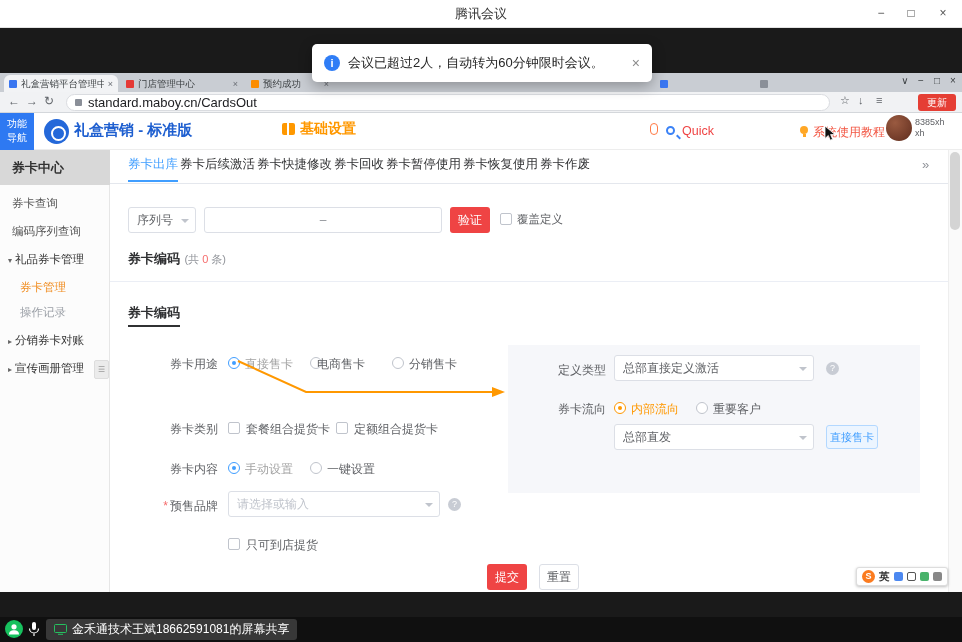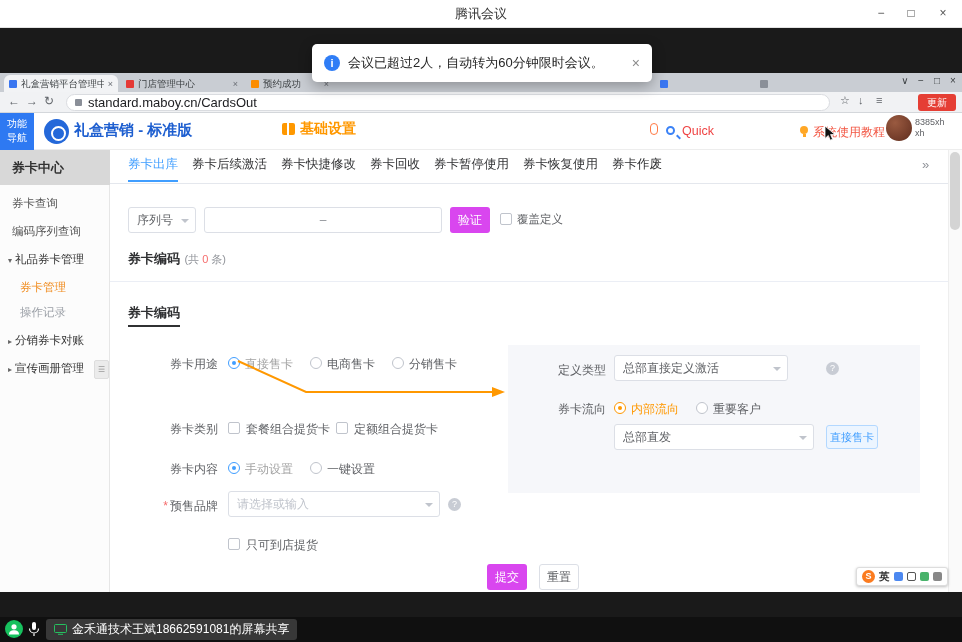--- a/index.html
+++ b/index.html
@@ -50,27 +50,27 @@
 
   
   .sidebar{left:0;top:150px;width:110px;height:442px;background:#fcfcfc;border-right:1px solid #e6e6e6}
   .sbtitle{left:0;top:150px;width:110px;height:35px;background:#d8d8d8;line-height:35px;padding-left:12px;font-size:13px;font-weight:bold;color:#333}
   .sbitem{position:absolute;font-size:11.5px;color:#555}
   .tri{font-size:8px;color:#666;margin-right:3px}
   .handle{left:94px;top:360px;width:15px;height:19px;background:#ebebeb;border:1px solid #ddd;border-radius:2px;text-align:center;line-height:18px;font-size:8px;color:#999}
 
   
   .mainbg{left:110px;top:150px;width:838px;height:442px;background:#fff}
-  .mtabs{left:128px;top:156px;display:flex;gap:14px;font-size:12.5px;color:#303133}
+  .mtabs{left:128px;top:156px;display:flex;gap:2px;font-size:12.5px;color:#303133}
   .mtab.active{color:#409eff;padding-bottom:7px;border-bottom:2px solid #409eff}
   .hline{position:absolute;background:#e4e7ed;height:1px}
   .sel{position:absolute;background:#fff;border:1px solid #dcdfe6;border-radius:3px;font-size:12px;color:#606266;line-height:24px;height:26px;padding:0 18px 0 8px;white-space:nowrap;overflow:hidden}
   .sel .caret{position:absolute;right:6px;top:11px;width:0;height:0;border-left:4px solid transparent;border-right:4px solid transparent;border-top:4px solid #c0c4cc}
   .mininput{position:absolute;border:1px solid #dcdfe6;border-radius:3px;height:26px;font-size:12px;color:#909399;text-align:center;background:#fff;font-family:"Liberation Sans",sans-serif}
-  .btn-primary{position:absolute;background:#d946ef;border:none;color:#fff;border-radius:3px;font-size:12px;}
+  .btn-primary{position:absolute;background:#ef4444;border:none;color:#fff;border-radius:3px;font-size:12px;}
   .btn-plain{position:absolute;background:#fff;border:1px solid #dcdfe6;color:#606266;border-radius:3px;font-size:12px;text-align:center}
   .cb{display:inline-block;width:12px;height:12px;border:1px solid #c0c4cc;border-radius:2px;background:#fff;vertical-align:-2px}
   .radio{position:absolute;width:12px;height:12px;border-radius:50%;border:1px solid #c0c4cc;background:#fff}
   .radio.on{border-color:#409eff}
   .radio.on::after{content:"";position:absolute;left:3px;top:3px;width:4px;height:4px;border-radius:50%;background:#409eff}
   .radio.on.orange{border-color:#ff9800}
   .radio.on.orange::after{background:#ff9800}
   .flabel{position:absolute;font-size:12px;color:#606266;text-align:right;white-space:nowrap}
   .opt{position:absolute;font-size:12px;color:#606266;white-space:nowrap}
   .opt.blue{color:#a3a3a3}
@@ -213,41 +213,41 @@
     <span style="font-size:13px;font-weight:bold;color:#303133">券卡编码</span>
     <span style="font-size:11px;color:#909399">(共 </span><span style="font-size:11px;color:#f56c6c">0</span><span style="font-size:11px;color:#909399"> 条)</span>
   </div>
   <div class="hline" style="left:110px;top:281px;width:838px;background:#ebeef5"></div>
 
   <div class="abs" style="left:128px;top:304px;font-size:13px;font-weight:bold;color:#303133">券卡编码</div>
   <div class="abs" style="left:128px;top:325px;width:52px;height:2px;background:#303133"></div>
 
   <div class="abs panel"></div>
   <div class="flabel" style="left:510px;top:362px;width:96px">定义类型</div>
-  <div class="sel" style="left:614px;top:355px;width:174px">
+  <div class="sel" style="left:614px;top:355px;width:200px">
     <span>总部直接定义激活</span>
     <span class="caret"></span>
   </div>
   <span class="info" style="left:826px;top:362px">?</span>
   <div class="flabel" style="left:510px;top:401px;width:96px">券卡流向</div>
   <span class="radio on orange" style="left:614px;top:402px"></span>
   <span class="opt orange" style="left:631px;top:401px">内部流向</span>
   <span class="radio" style="left:696px;top:402px"></span>
   <span class="opt" style="left:713px;top:401px">重要客户</span>
   <div class="sel" style="left:614px;top:424px;width:200px">
     <span>总部直发</span>
     <span class="caret"></span>
   </div>
   <div class="abs addflow">直接售卡</div>
 
   <div class="flabel" style="left:140px;top:356px;width:78px">券卡用途</div>
   <span class="radio on" style="left:228px;top:357px"></span>
   <span class="opt blue" style="left:245px;top:356px">直接售卡</span>
   <span class="radio" style="left:310px;top:357px"></span>
-  <span class="opt" style="left:327px;top:356px">电商售卡</span>
+  <span class="opt" style="left:317px;top:356px">电商售卡</span>
   <span class="radio" style="left:392px;top:357px"></span>
   <span class="opt" style="left:409px;top:356px">分销售卡</span>
 
   <div class="flabel" style="left:140px;top:421px;width:78px">券卡类别</div>
   <span class="cb" style="position:absolute;left:228px;top:422px"></span>
   <span class="opt" style="left:246px;top:421px">套餐组合提货卡</span>
   <span class="cb" style="position:absolute;left:336px;top:422px"></span>
   <span class="opt" style="left:354px;top:421px">定额组合提货卡</span>
 
   <div class="flabel" style="left:140px;top:461px;width:78px">券卡内容</div>

